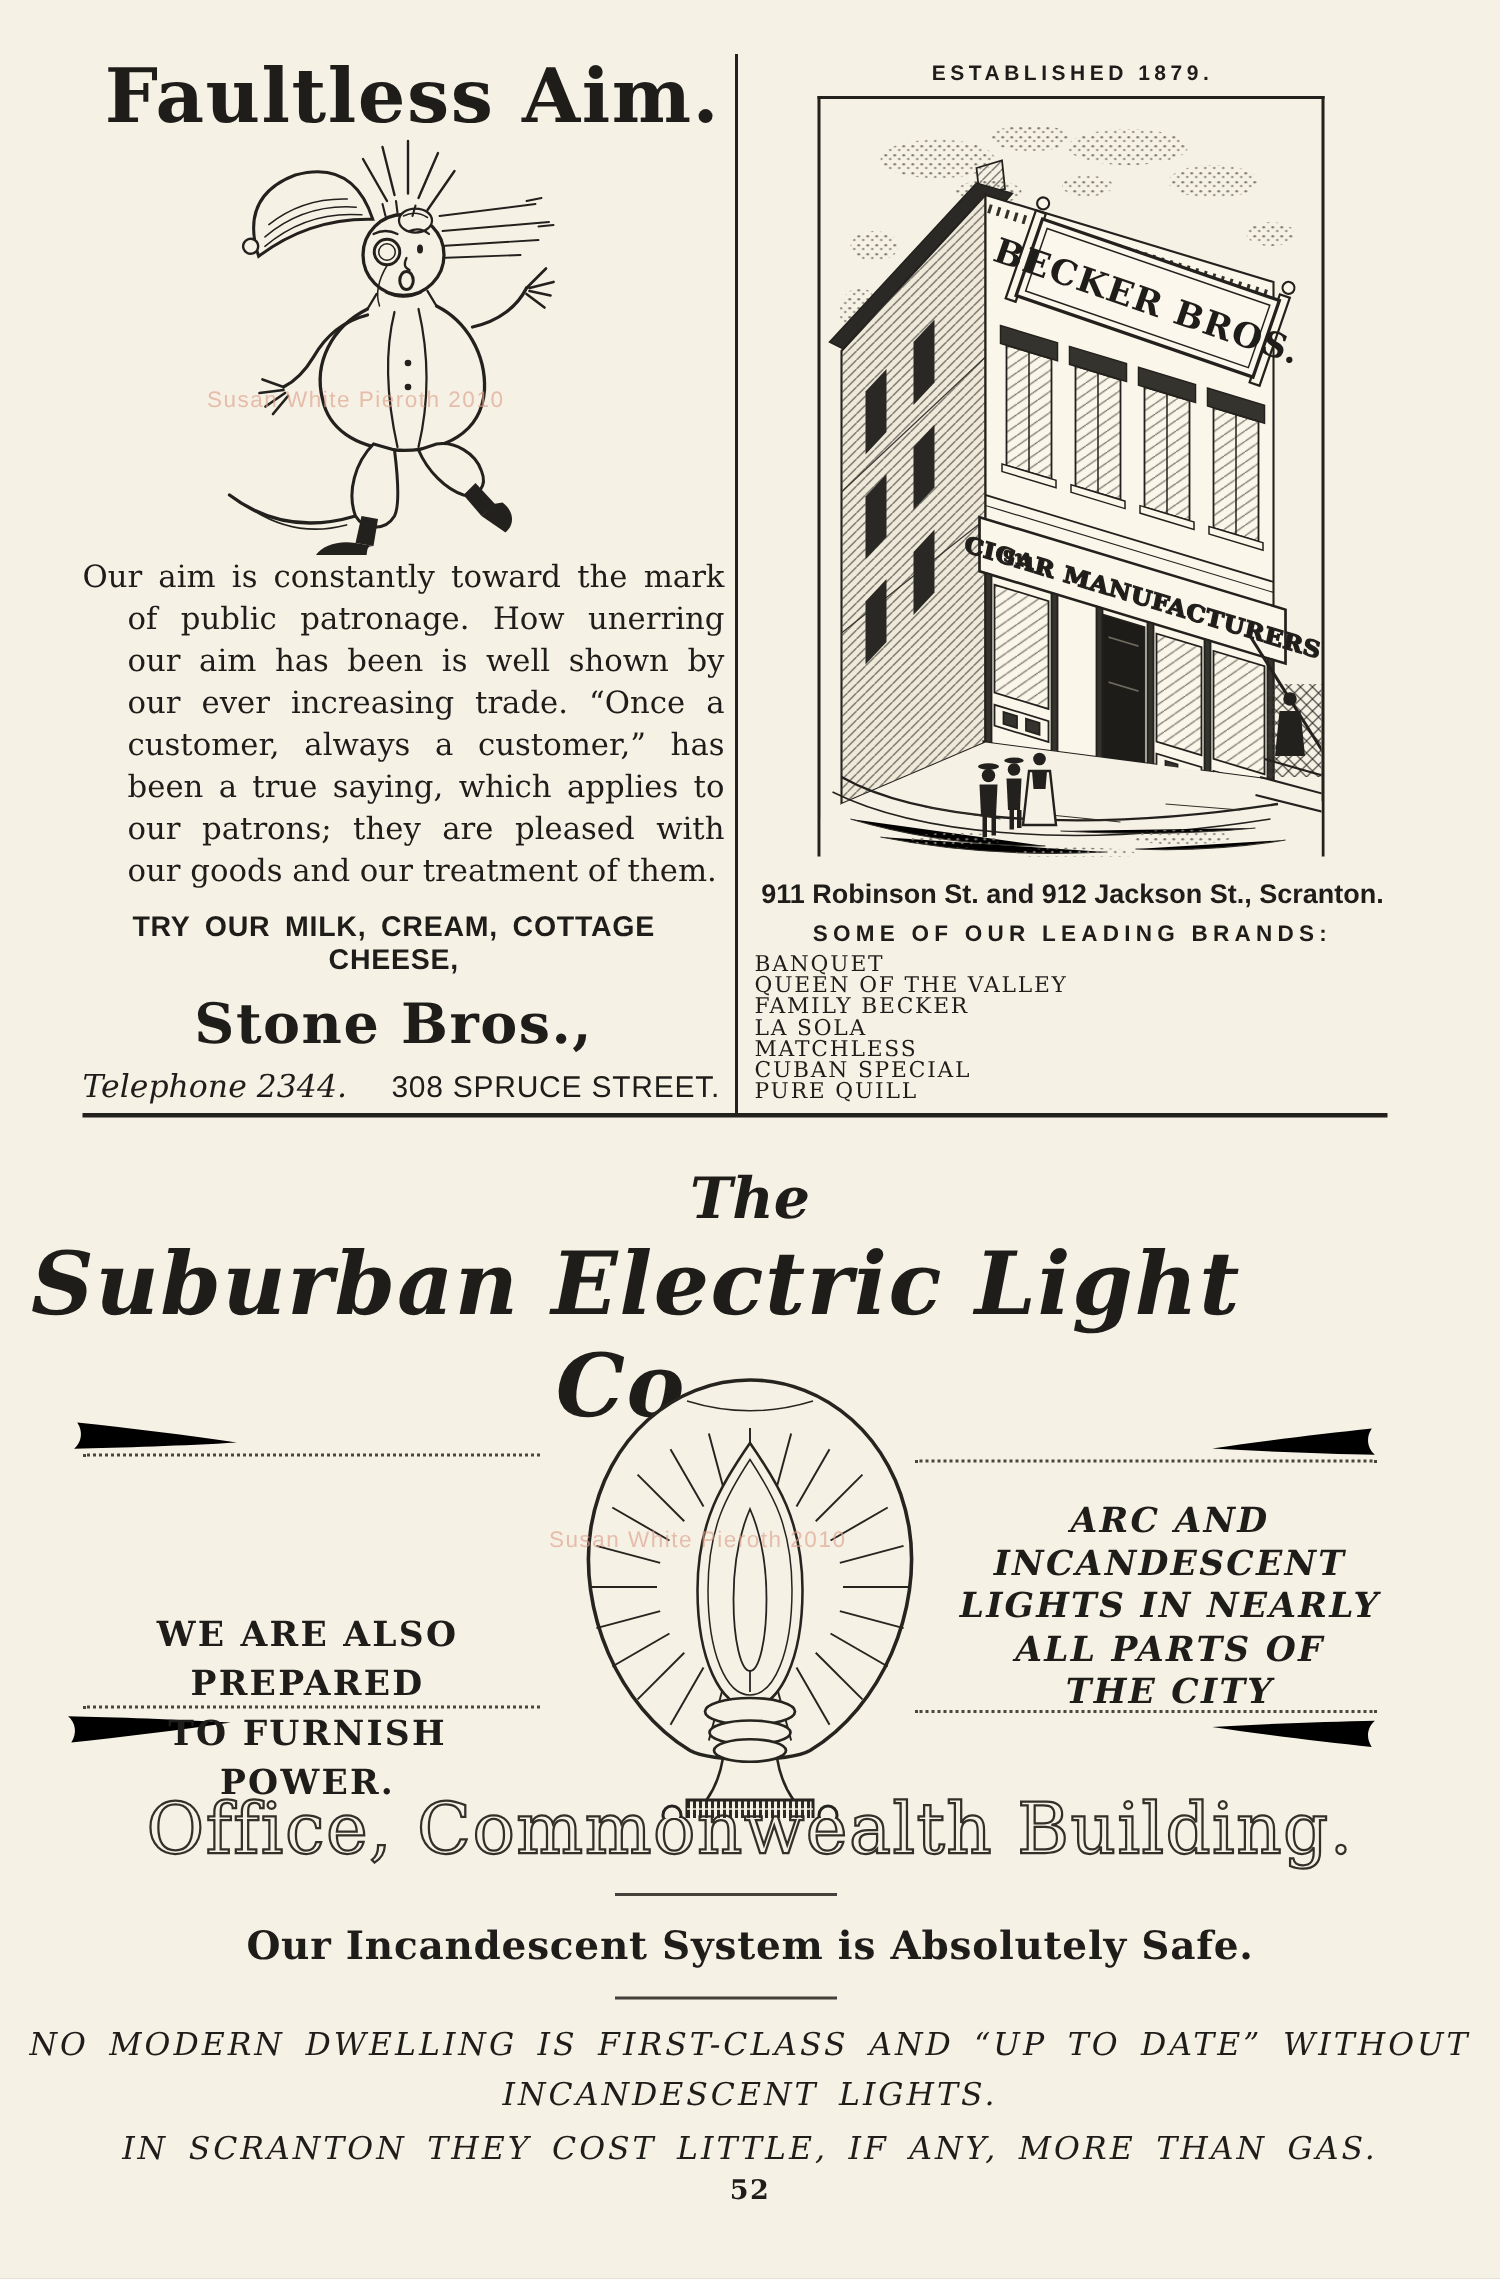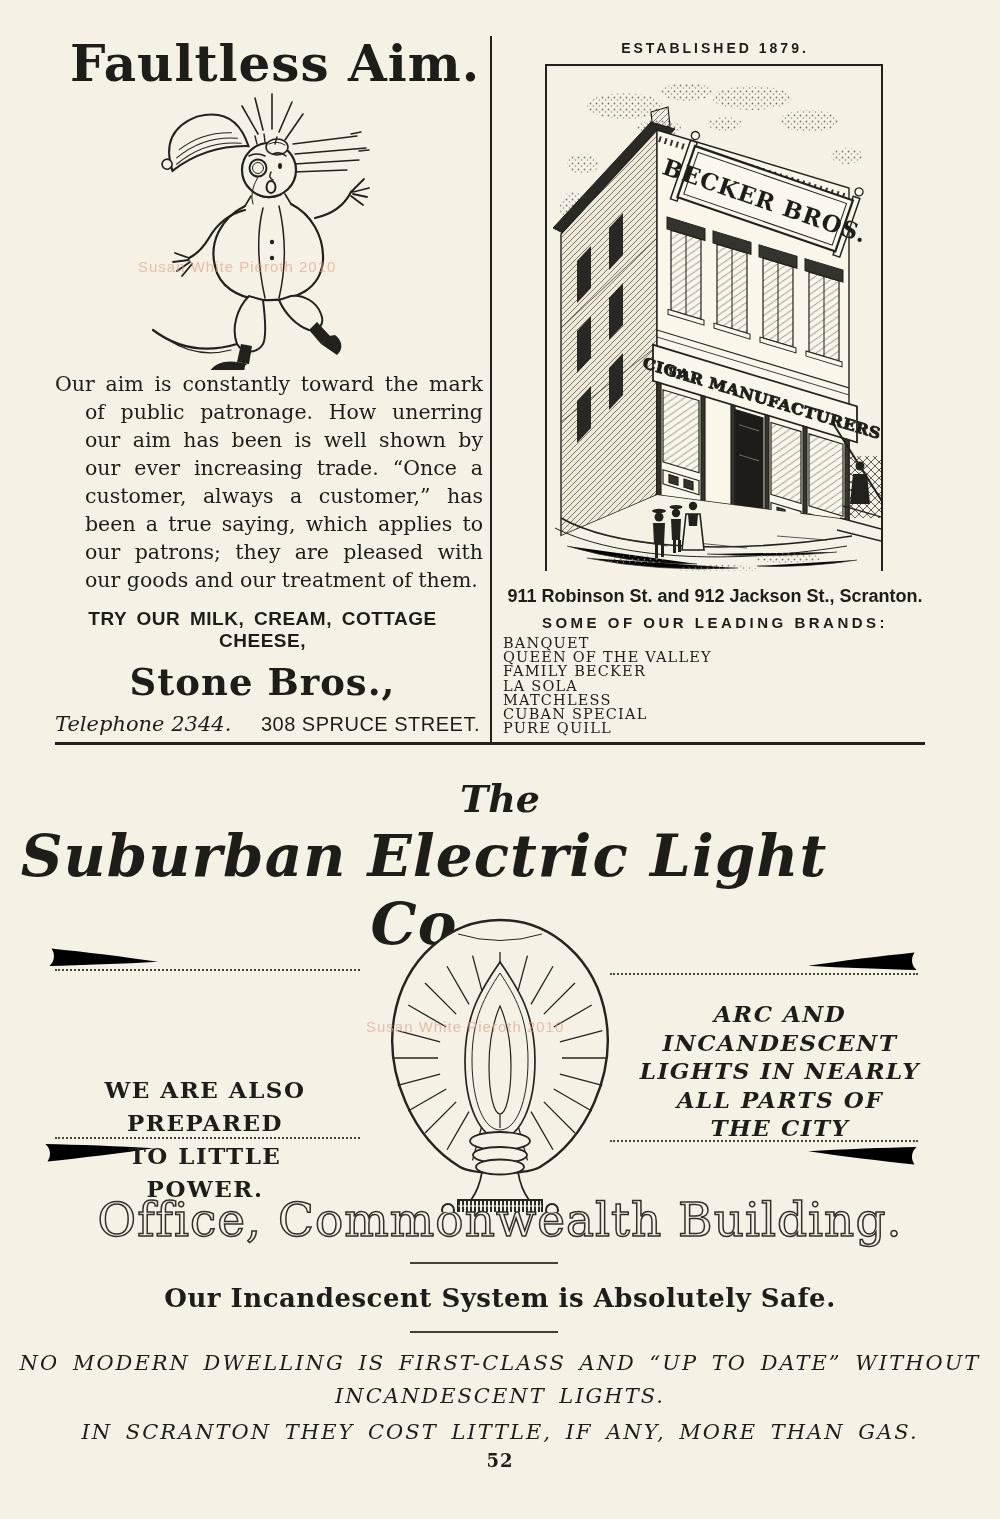--- a/index.html
+++ b/index.html
@@ -461,21 +461,21 @@
     <circle cx="86" cy="300" r="6" fill="#f6f1e5" stroke="#26241f" stroke-width="2"></circle>
     <circle cx="190" cy="300" r="6" fill="#f6f1e5" stroke="#26241f" stroke-width="2"></circle>
     <rect x="96" y="290" width="84" height="22" fill="url(#bh)" stroke="#26241f" stroke-width="2"></rect>
     <line x1="96" y1="296" x2="180" y2="296" stroke="#f6f1e5" stroke-width="1"></line>
   </svg>
 
   <div class="abs watermark wm2">Susan White Pieroth 2010</div>
 
   <div class="abs side-text left-block">
     <div>WE ARE ALSO PREPARED</div>
-    <div>TO  LITTLE</div>
+    <div>TO  FURNISH</div>
     <div>POWER.</div>
   </div>
   <div class="abs side-text right-block">
     <div>ARC AND INCANDESCENT</div>
     <div>LIGHTS IN NEARLY</div>
     <div>ALL PARTS OF</div>
     <div>THE CITY</div>
   </div>
 
   <div class="abs office">Office, Commonwealth Building.</div>

